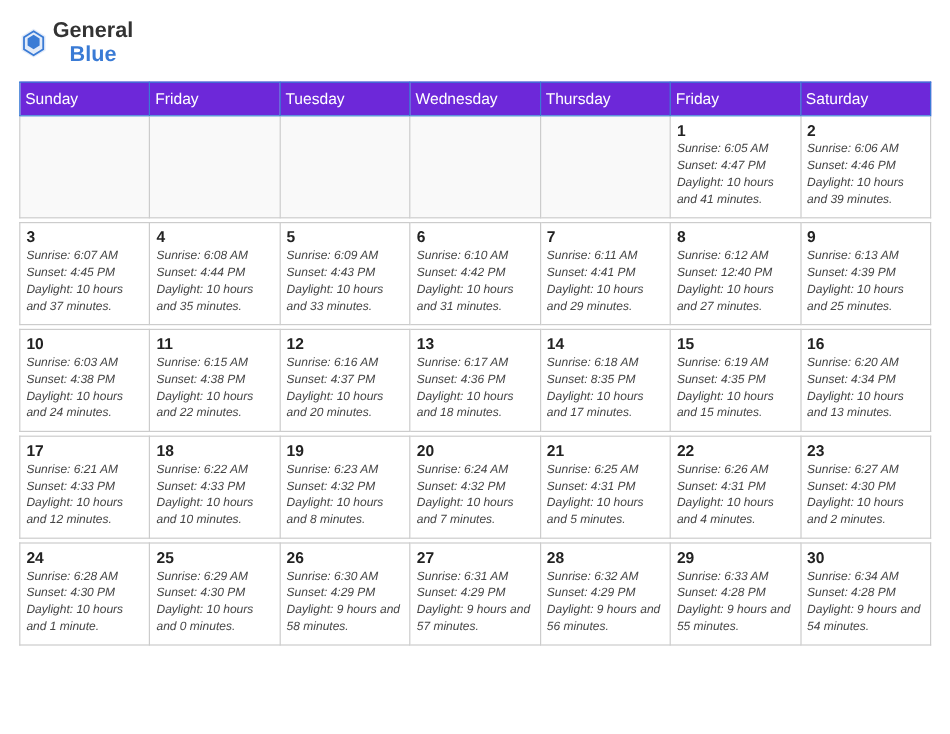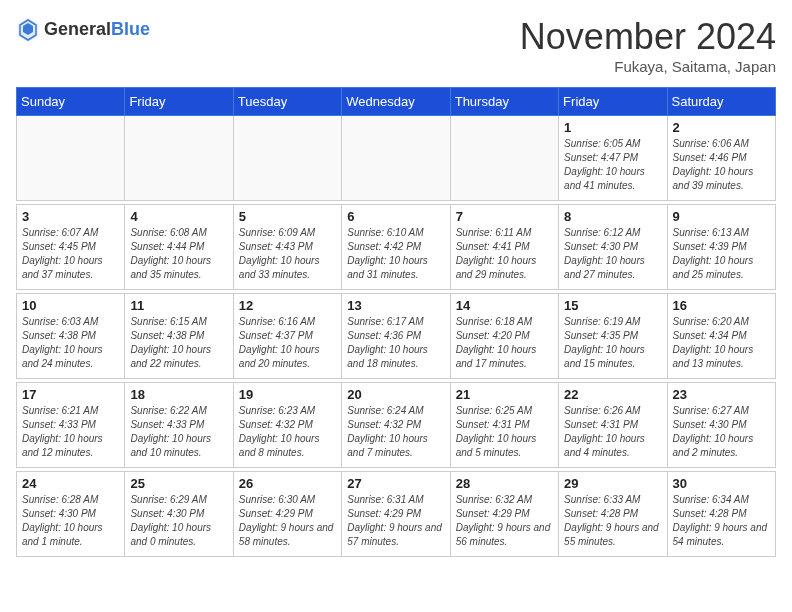--- a/index.html
+++ b/index.html
@@ -16,21 +16,21 @@
       align-items: flex-start;
       margin-bottom: 12px;
     }
     .logo {
       display: flex;
       align-items: center;
       gap: 4px;
     }
     .logo-text {
       display: flex;
-      flex-direction: row;
+      flex-direction: column;
       line-height: 1.1;
       text-align: center;
     }
     .logo-general {
       font-size: 18px;
       font-weight: bold;
       color: #333;
     }
     .logo-blue {
       font-size: 18px;
@@ -52,21 +52,21 @@
     .location {
       font-size: 15px;
       color: #555;
     }
     .calendar {
       width: 100%;
       border-collapse: collapse;
       font-size: 11px;
     }
     .calendar th {
-      background: #1d4ed8;
+      background: #6d28d9;
       color: #fff;
       padding: 6px 4px;
       text-align: left;
       font-size: 13px;
       font-weight: normal;
       border: 1px solid #3a7bd5;
     }
     .calendar td {
       border: 1px solid #ccc;
       vertical-align: top;
@@ -109,24 +109,20 @@
     <svg class="logo-icon" viewBox="0 0 24 28" xmlns="http://www.w3.org/2000/svg">
       <polygon points="12,2 22,8 22,20 12,26 2,20 2,8" fill="#3a7bd5" opacity="0.15"></polygon>
       <polygon points="12,4 20,9 20,19 12,24 4,19 4,9" fill="none" stroke="#3a7bd5" stroke-width="1.5"></polygon>
       <polygon points="12,7 17,10 17,16 12,19 7,16 7,10" fill="#3a7bd5"></polygon>
     </svg>
     <div class="logo-text">
       <span class="logo-general">General</span>
       <span class="logo-blue">Blue</span>
     </div>
   </div>
-  <div class="title-block">
-    <div class="month-title">November 2024</div>
-    <div class="location">Fukaya, Saitama, Japan</div>
-  </div>
 </div>
 
 <table class="calendar">
   <thead>
     <tr>
     <th>Sunday</th>
         <th>Friday</th>
         <th>Tuesday</th>
         <th>Wednesday</th>
         <th>Thursday</th>
@@ -190,21 +186,21 @@
         </td>
         <td>
           <span class="day-number">7</span>
           <div class="day-info">Sunrise: 6:11 AM
 Sunset: 4:41 PM
 Daylight: 10 hours and 29 minutes.</div>
         </td>
         <td>
           <span class="day-number">8</span>
           <div class="day-info">Sunrise: 6:12 AM
-Sunset: 4:30 PM
+Sunset: 12:40 PM
 Daylight: 10 hours and 27 minutes.</div>
         </td>
         <td>
           <span class="day-number">9</span>
           <div class="day-info">Sunrise: 6:13 AM
 Sunset: 4:39 PM
 Daylight: 10 hours and 25 minutes.</div>
         </td>
       </tr>
       <tr class="row-separator">
@@ -237,21 +233,21 @@
         </td>
         <td>
           <span class="day-number">13</span>
           <div class="day-info">Sunrise: 6:17 AM
 Sunset: 4:36 PM
 Daylight: 10 hours and 18 minutes.</div>
         </td>
         <td>
           <span class="day-number">14</span>
           <div class="day-info">Sunrise: 6:18 AM
-Sunset: 4:20 PM
+Sunset: 8:35 PM
 Daylight: 10 hours and 17 minutes.</div>
         </td>
         <td>
           <span class="day-number">15</span>
           <div class="day-info">Sunrise: 6:19 AM
 Sunset: 4:35 PM
 Daylight: 10 hours and 15 minutes.</div>
         </td>
         <td>
           <span class="day-number">16</span>

